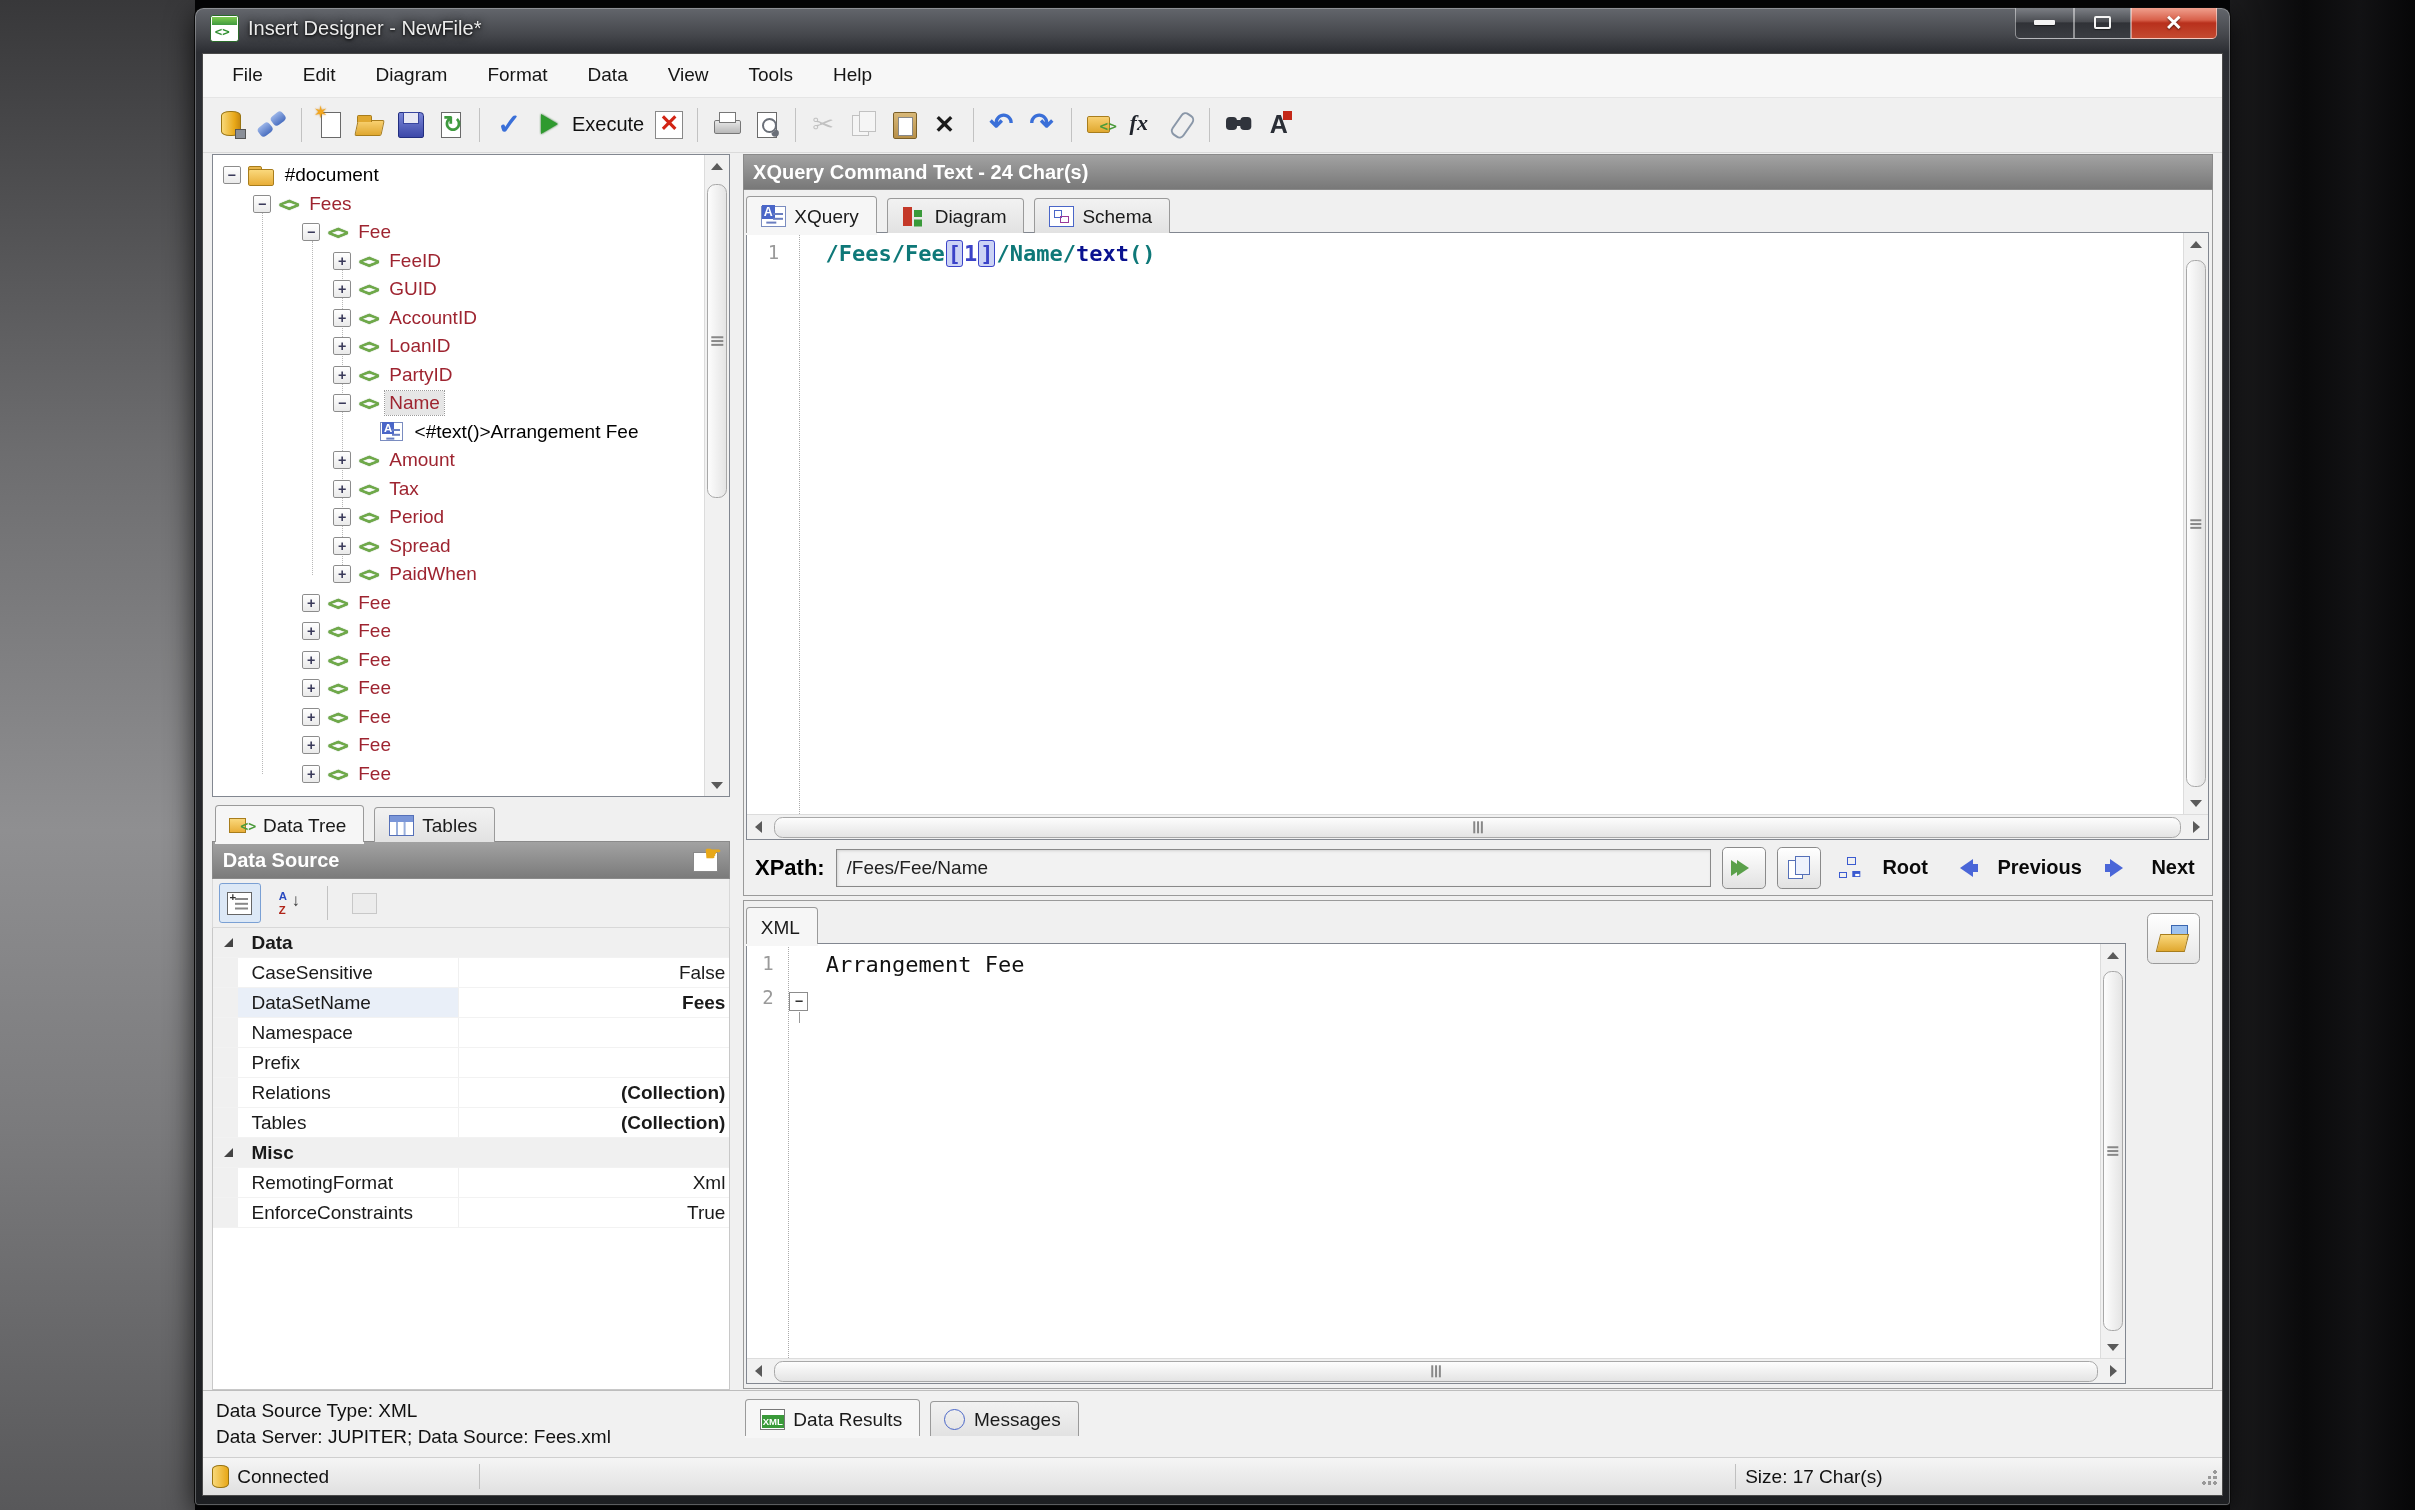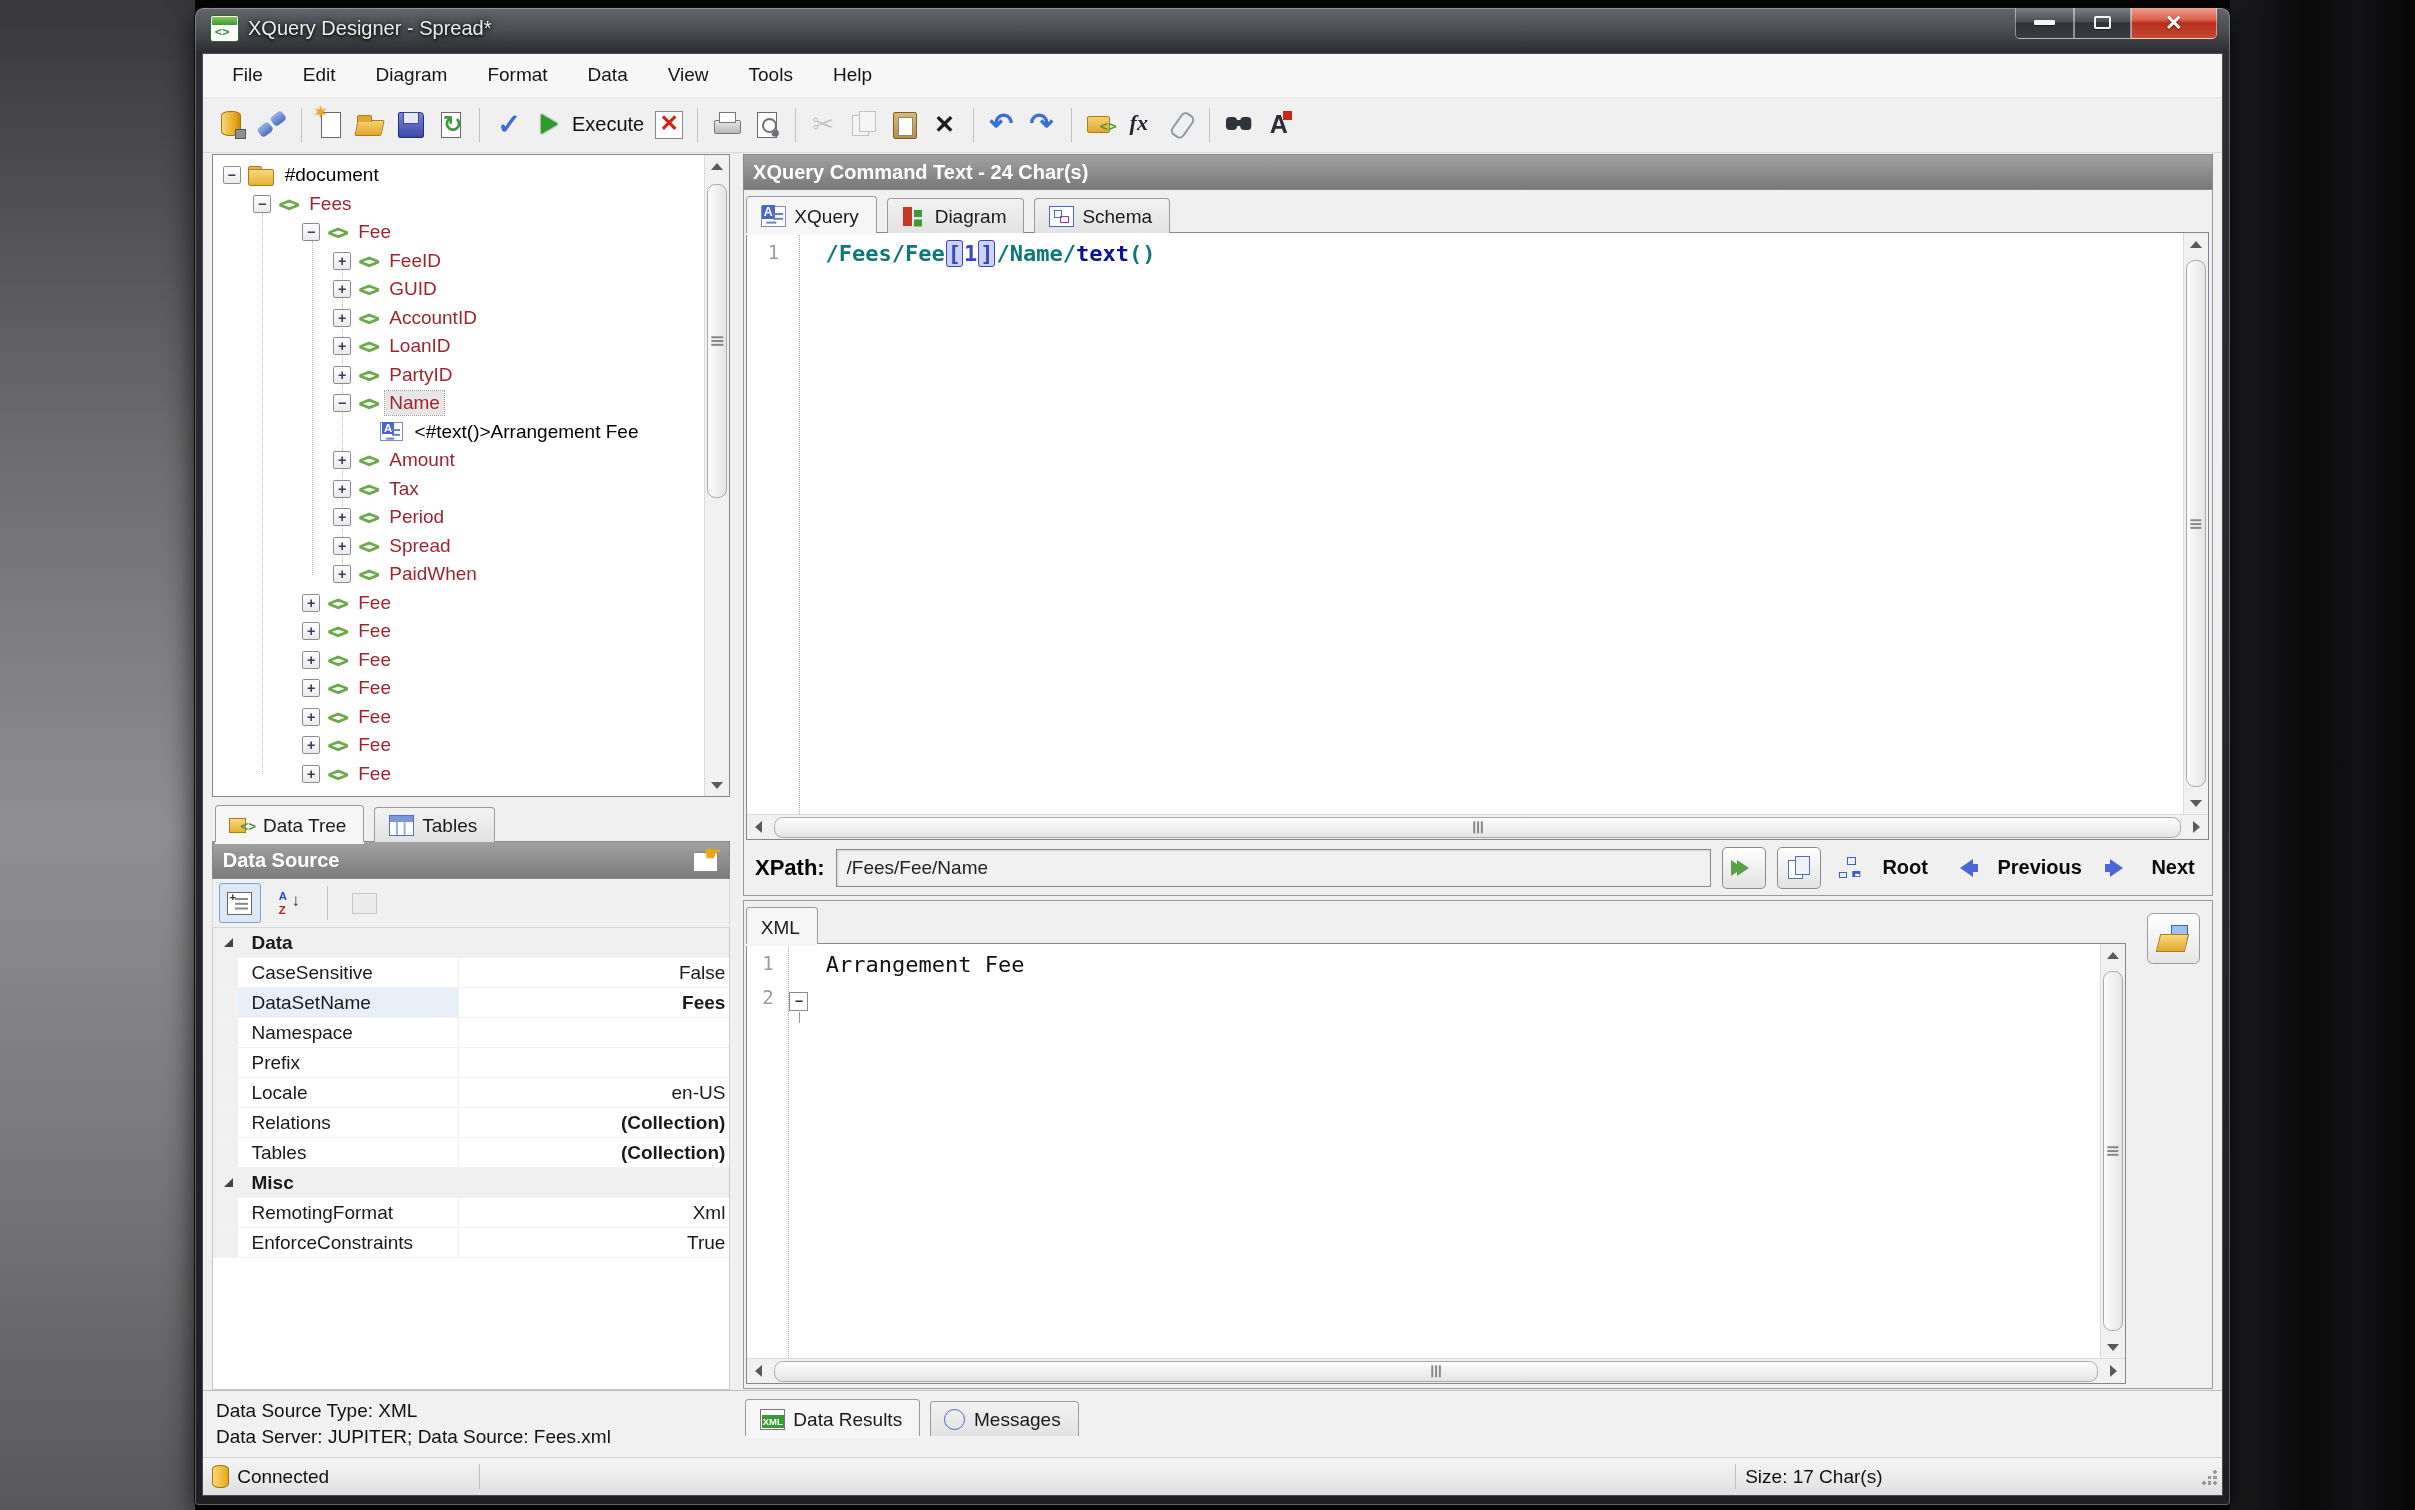--- a/index.html
+++ b/index.html
@@ -247,21 +247,21 @@
 </style>
 </head>
 <body>
 
 <div class="backdrop-left"></div>
 <div class="backdrop-right"></div>
 
 <div class="window">
   <div class="titlebar">
     <span class="app-icon"></span>
-    <span class="title-text">XQuery Designer - Spread*</span>
+    <span class="title-text">Insert Designer - NewFile*</span>
     <div class="winbtns">
       <div class="winbtn min">
           <span class="glyph-min"></span>
         </div>
       <div class="winbtn max">
           <span class="glyph-max"></span>
         </div>
       <div class="winbtn close">
           <span class="glyph-close">✕</span>
         </div>
@@ -535,25 +535,20 @@
             </div>
             <div class="pg-row">
               <span class="pg-margin"></span>
               <span class="pg-name">Namespace</span>
               <span class="pg-value"></span>
             </div>
             <div class="pg-row">
               <span class="pg-margin"></span>
               <span class="pg-name">Prefix</span>
               <span class="pg-value"></span>
-            </div>
-            <div class="pg-row">
-              <span class="pg-margin"></span>
-              <span class="pg-name">Locale</span>
-              <span class="pg-value">en-US</span>
             </div>
             <div class="pg-row">
               <span class="pg-margin"></span>
               <span class="pg-name">Relations</span>
               <span class="pg-value bold">(Collection)</span>
             </div>
             <div class="pg-row">
               <span class="pg-margin"></span>
               <span class="pg-name">Tables</span>
               <span class="pg-value bold">(Collection)</span>

